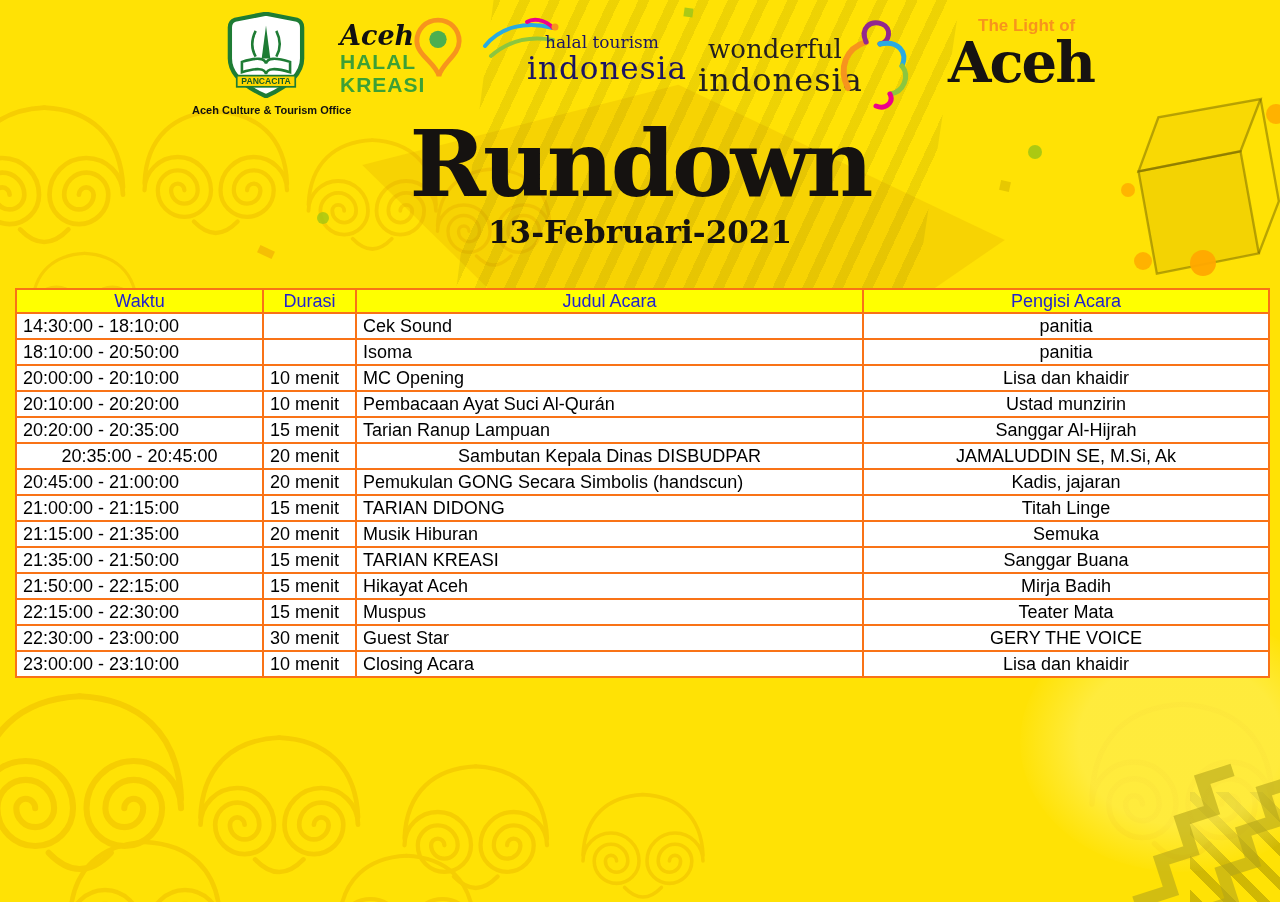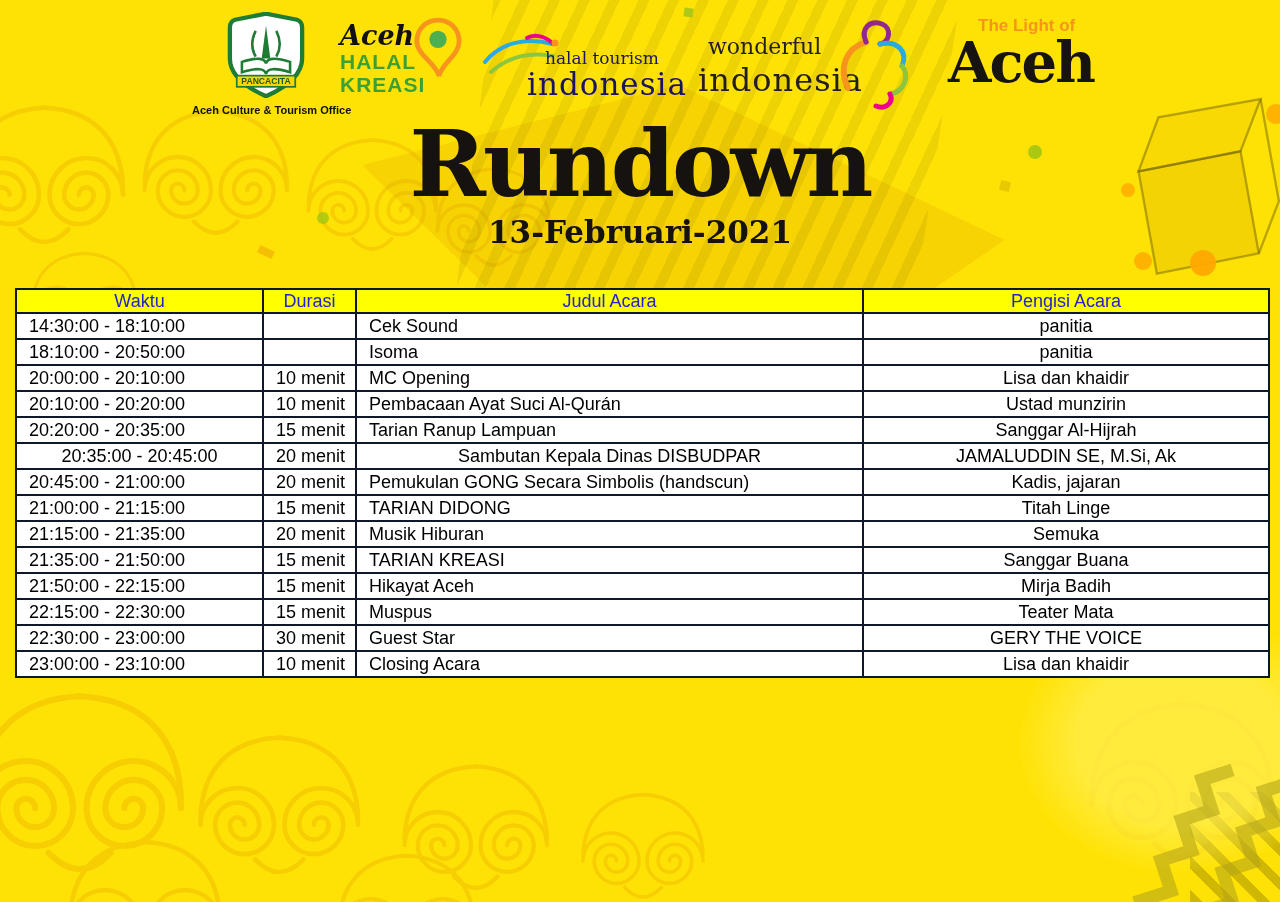--- a/index.html
+++ b/index.html
@@ -26,41 +26,41 @@
   .dot{position:absolute; border-radius:50%;}
   .sq{position:absolute;}
   
   .logo{position:absolute;}
   #logo-pancacita{left:192px; top:12px; width:148px; text-align:center;}
   #logo-pancacita .caption{font-size:11px; font-weight:bold; color:#111; margin-top:2px; white-space:nowrap;}
   #logo-aht{left:340px; top:22px; width:120px; line-height:1;}
   #logo-aht .aht-script{font-family:"DejaVu Serif",serif; font-style:italic; font-weight:bold; font-size:27px; color:#111;}
   #logo-aht .aht-green{font-weight:bold; font-size:21px; color:#3DA035; letter-spacing:1px; margin-top:2px;}
   #logo-aht .pin{position:absolute; left:72px; top:-6px;}
-  #logo-hti{left:487px; top:30px; width:190px; height:72px; color:#1B1464;}
+  #logo-hti{left:487px; top:14px; width:190px; height:72px; color:#1B1464;}
   #logo-hti .bird{position:absolute; left:-6px; top:2px;}
   #logo-hti .l1{position:absolute; left:58px; top:18px; font-family:"DejaVu Serif",serif; font-size:17px;}
   #logo-hti .l2{position:absolute; left:40px; top:36px; font-family:"DejaVu Serif",serif; font-size:31px; letter-spacing:1px;}
   #logo-wi{left:698px; top:28px; width:205px; height:80px; color:#231F20;}
-  #logo-wi .l1{position:absolute; left:10px; top:6px; font-family:"DejaVu Serif",serif; font-size:22px;}
+  #logo-wi .l1{position:absolute; left:10px; top:6px; font-family:"DejaVu Serif",serif; font-size:26px;}
   #logo-wi .l2{position:absolute; left:0px; top:33px; font-family:"DejaVu Serif",serif; font-size:32px; letter-spacing:1px;}
   #logo-wi .bird{position:absolute; right:-8px; top:-10px;}
   #logo-loa{left:948px; top:16px; width:195px; height:95px; text-align:left;}
   #logo-loa .l1{color:#F7941D; font-size:17px; font-weight:bold; margin-left:30px;}
   #logo-loa .l2{font-family:"DejaVu Serif",serif; font-weight:bold; font-size:56px; color:#171311; line-height:.95; letter-spacing:-2px;}
   
   #title{position:absolute; left:0; right:0; top:118px; text-align:center; color:#151210;}
   #title .heading{font-family:"DejaVu Serif",serif; font-weight:bold; font-size:92px; line-height:1; letter-spacing:-3px; margin:0;}
   #title .date{font-family:"DejaVu Serif",serif; font-weight:bold; font-size:31px; letter-spacing:0px; margin-top:4px;}
   
   #rundown-table{position:absolute; left:15px; top:288px; width:1253px;
     border-collapse:collapse; table-layout:fixed; background:#fff;
     font-family:"Liberation Sans", sans-serif;}
   #rundown-table th, #rundown-table td{
-    border:2px solid #0f172a; font-size:18px; padding:0 12px; line-height:1.15;
+    border:2px solid #f97316; font-size:18px; padding:0 6px; line-height:1.15;
     white-space:nowrap; overflow:hidden;}
   #rundown-table th{background:#FFFF00; color:#2222CE; font-weight:normal; text-align:center; height:22px;}
   #rundown-table td{background:#fff; color:#000; height:24px;}
   col.c0{width:247px;} col.c1{width:93px;} col.c2{width:507px;} col.c3{width:406px;}
   td.k-waktu{text-align:left;}
   td.k-durasi{text-align:left;}
   td.k-judul{text-align:left;}
   td.k-pengisi{text-align:center;}
   tr.tall td{height:52px;}
   tr.tall td.k-waktu, tr.tall td.k-judul{text-align:center;}

